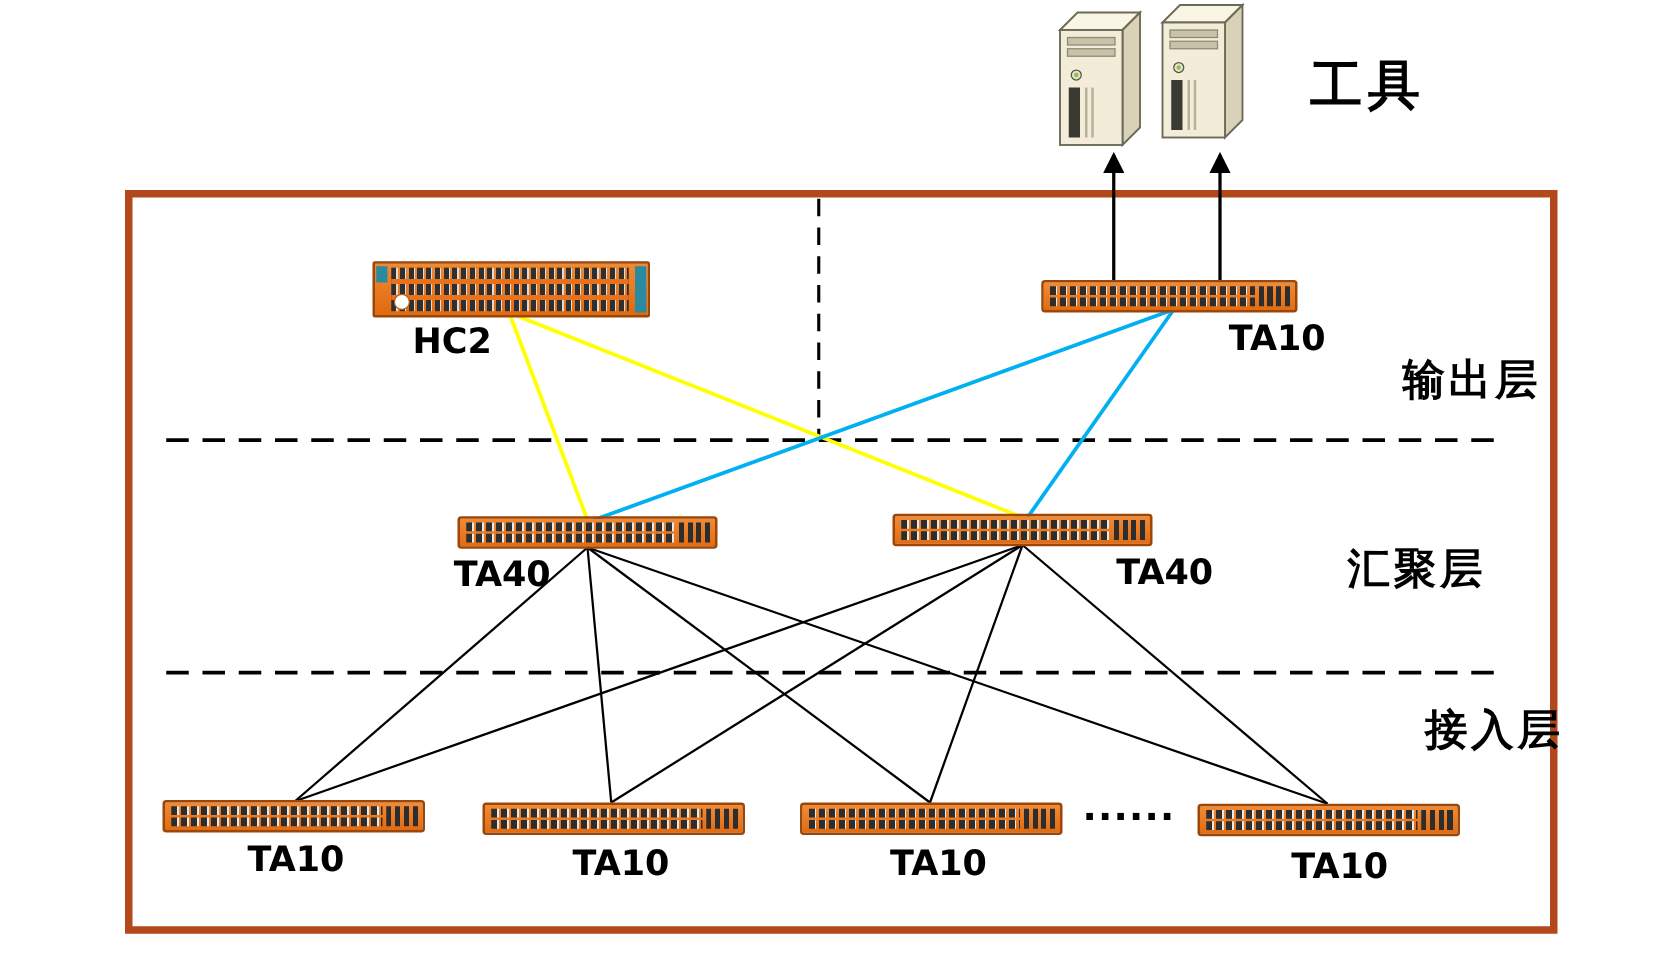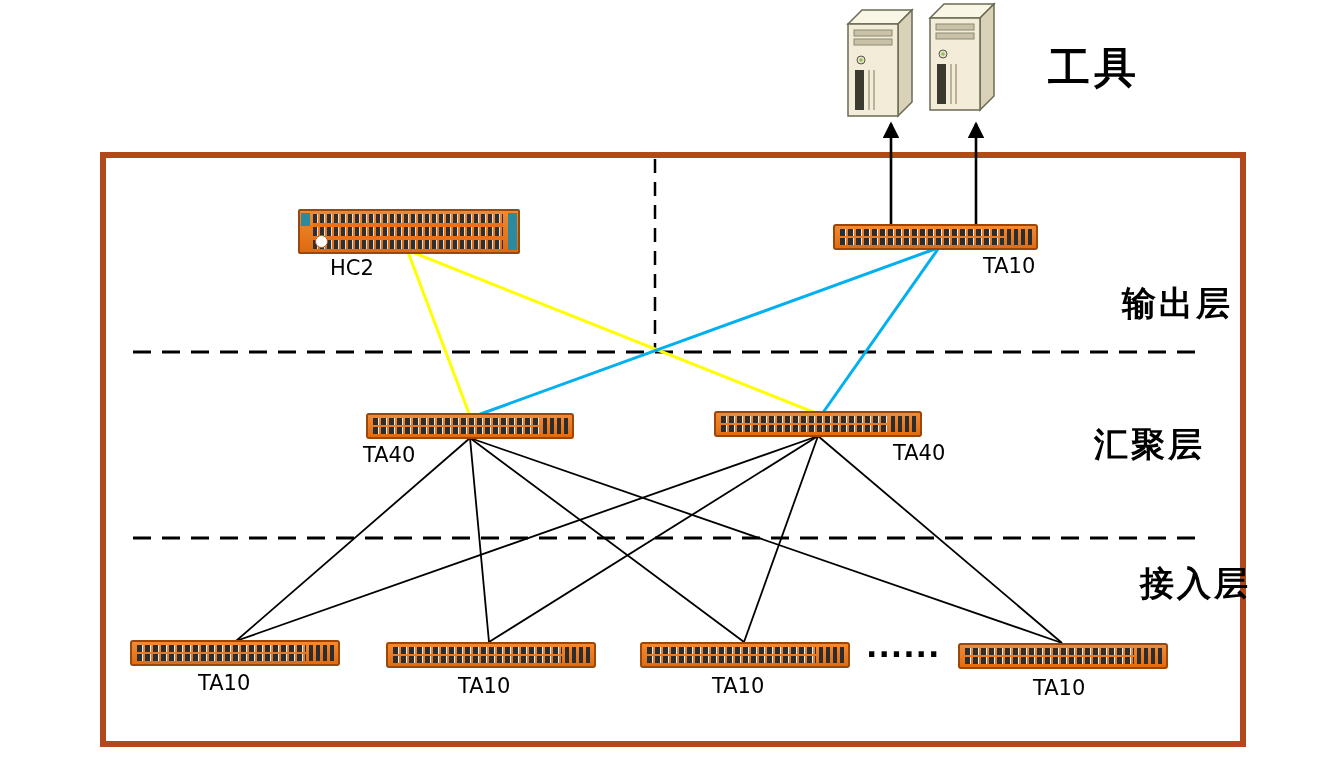--- a/index.html
+++ b/index.html
@@ -44,21 +44,21 @@
     position:absolute; left:15px; bottom:4px; width:11px; height:11px; border-radius:50%;
     background:#ffffff; border:1px solid #b85a10;
   }
 
   
   .layer-label {
     position:absolute; z-index:3; color:#000; font-size:34px; font-weight:600;
     letter-spacing:3px; white-space:nowrap;
   }
   .dev-label {
-    position:absolute; z-index:3; color:#000; font-size:21px; font-weight:normal; white-space:nowrap;
+    position:absolute; z-index:3; color:#000; font-size:28px; font-weight:bold; white-space:nowrap;
   }
   .tools-label { position:absolute; z-index:3; color:#000; font-size:42px; font-weight:600; letter-spacing:4px; }
   .ellipsis {
     position:absolute; z-index:3; color:#000; font-size:30px; font-weight:bold;
     letter-spacing:1px; line-height:1;
   }
 
   .servers { position:absolute; left:846px; top:2px; z-index:2; }
 </style>
 </head>
@@ -168,16 +168,16 @@
   <div class="dev-label" style="left:712px; top:674px;">TA10</div>
 
   <div class="ellipsis" style="left:866px; top:632px;">......</div>
 
   <div class="switch" style="left:958px; top:643px;">
     <span class="uplink"></span>
   </div>
   <div class="dev-label" style="left:1033px; top:676px;">TA10</div>
 
   <div class="layer-label" style="left:1078px; top:281px;margin-left:44px;">输出层</div>
-  <div class="layer-label" style="left:1078px; top:422px;margin-left:16px;">汇聚层</div>
+  <div class="layer-label" style="left:1078px; top:432px;">汇聚层</div>
   <div class="layer-label" style="left:1140px; top:561px;">接入层</div>
 
 </div>
 
 </body></html>

